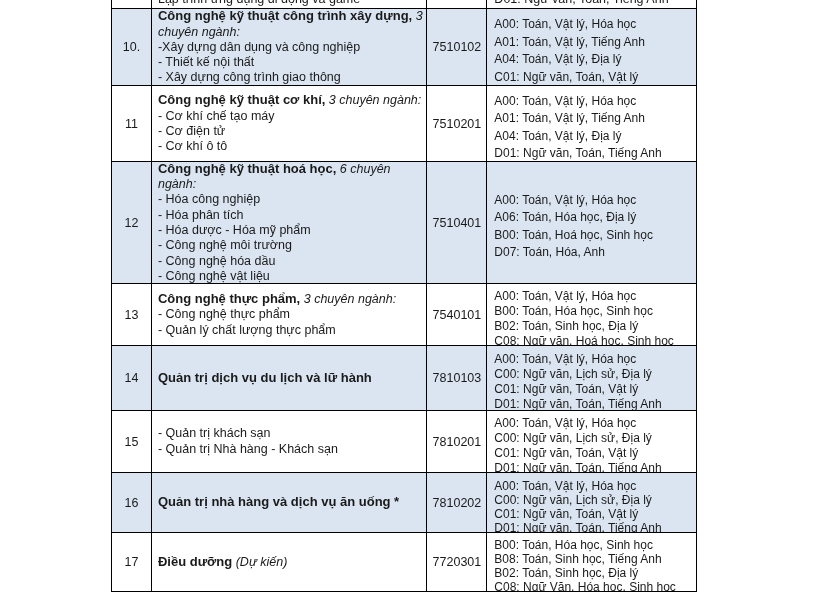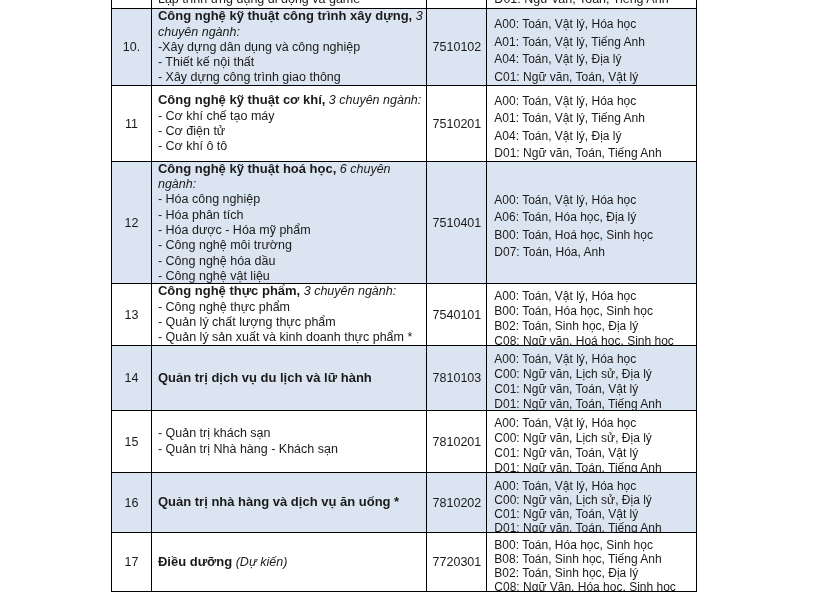--- a/index.html
+++ b/index.html
@@ -151,21 +151,20 @@
     <div class="cell cell-no">
       <span>13</span>
     </div>
     <div class="cell cell-name">
       <div class="name-head">
         <span class="name-title">Công nghệ thực phẩm,</span>
         <span class="name-sub"> 3 chuyên ngành:</span>
       </div>
     <div class="name-item">- Công nghệ thực phẩm</div>
           <div class="name-item">- Quản lý chất lượng thực phẩm</div>
-          <div class="name-item">- Quản lý sản xuất và kinh doanh thực phẩm *</div>
         </div>
     <div class="cell cell-code">
       <span>7540101</span>
     </div>
     <div class="cell cell-combo" style="line-height: 15px;">
           <div class="combo-line">A00: Toán, Vật lý, Hóa học</div>
           <div class="combo-line">B00: Toán, Hóa học, Sinh học</div>
           <div class="combo-line">B02: Toán, Sinh học, Địa lý</div>
           <div class="combo-line">C08: Ngữ văn, Hoá học, Sinh học</div>
         </div>

